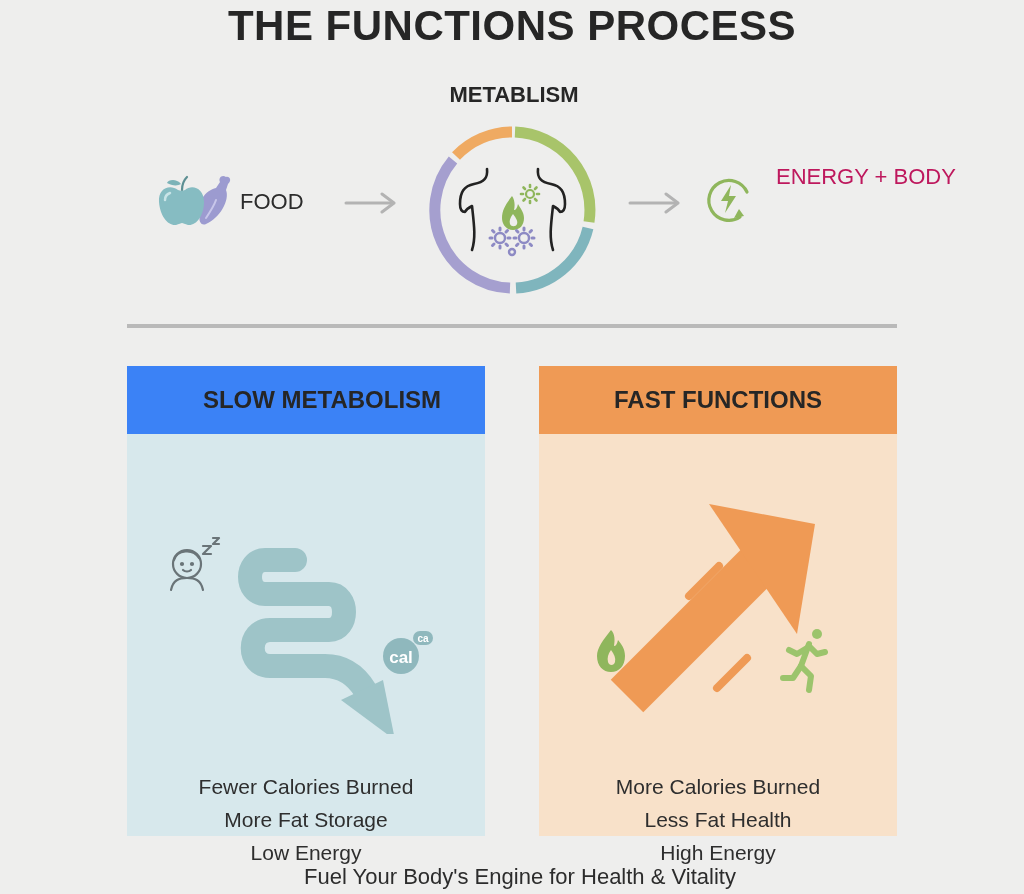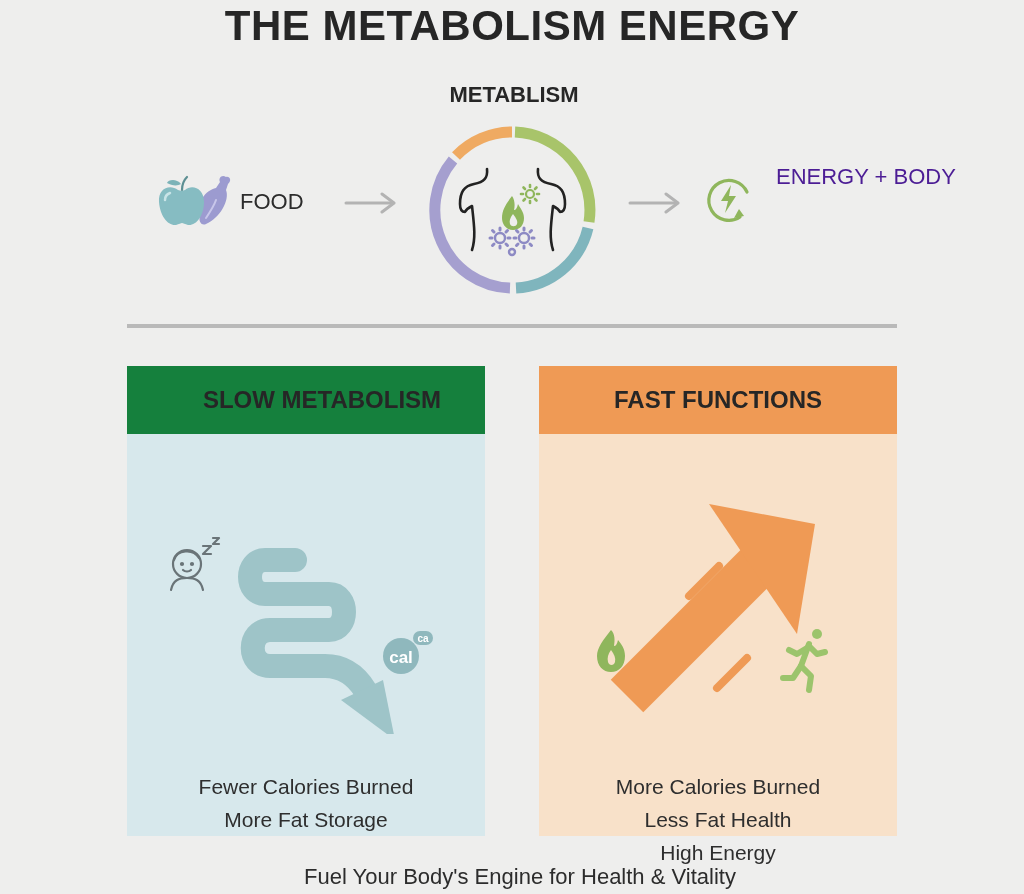--- a/index.html
+++ b/index.html
@@ -17,49 +17,49 @@
   }
   .metab-label {
     position: absolute; left: 414px; top: 82px; width: 200px; text-align: center;
     font-size: 22px; font-weight: bold; color: #262626;
   }
   .food-group { position: absolute; left: 156px; top: 172px; display: flex; align-items: center; }
   .food-label { font-size: 22px; margin-left: 8px; color: #2c2c2c; }
   .arrow { position: absolute; }
   .wheel { position: absolute; left: 428px; top: 126px; width: 168px; height: 168px; }
   .energy-group { position: absolute; left: 704px; top: 160px; display: flex; align-items: flex-start; }
-  .energy-label { font-size: 22px; line-height: 33px; margin-left: 22px; color: #4c1d95; }
+  .energy-label { font-size: 22px; line-height: 33px; margin-left: 22px; color: #be185d; }
   .divider { position: absolute; left: 127px; top: 324px; width: 770px; height: 4px; background: #b9b9b9; }
   .panel { position: absolute; top: 366px; width: 358px; height: 470px; }
   .panel-head {
     height: 68px; display: flex; align-items: center; justify-content: center;
     font-size: 24px; font-weight: bold; color: #262626;
   }
   .panel-body { position: relative; height: 402px; }
   .slow { left: 127px; }
-  .slow .panel-head { background: #15803d; padding-left: 32px; }
+  .slow .panel-head { background: #3b82f6; padding-left: 32px; }
   .slow .panel-body { background: #d7e8ec; }
   .fast { left: 539px; }
   .fast .panel-head { background: #ef9a55; }
   .fast .panel-body { background: #f8e1c9; }
   .panel-art { position: absolute; left: 0; top: 0; width: 358px; height: 300px; }
   .panel-lines {
     position: absolute; left: 0; top: 336px; width: 358px; text-align: center;
     font-size: 21px; line-height: 33px; color: #2e2e2e;
   }
   .panel-lines div { margin: 0; }
   .footer {
     position: absolute; left: 8px; top: 864px; width: 1024px; text-align: center;
     font-size: 22px; color: #2c2c2c;
   }
 </style>
 </head>
 <body>
 
-<div class="title">THE METABOLISM ENERGY</div>
+<div class="title">THE FUNCTIONS PROCESS</div>
 
 <div class="metab-label">METABLISM</div>
 
 <div class="food-group">
   <svg width="76" height="60" viewBox="0 0 76 60">
 
     <path d="M44 44 C40 30 50 18 60 16 L64 10 C62 6 66 2 70 5 C74 4 76 9 72 12 L70 18 C74 28 64 46 50 52 C46 54 42 50 44 44 Z" fill="#9c9bd0"></path>
     <path d="M50 46 C54 40 58 34 60 28" stroke="#c8c7ea" stroke-width="2" fill="none" stroke-linecap="round"></path>
 
     <path d="M22 18 C14 12 2 16 3 30 C4 44 12 54 20 53 C23 52 25 51 26 51 C27 51 29 52 32 53 C40 54 48 44 48 30 C48 16 36 12 29 18 C27 19 24 19 22 18 Z" fill="#86bcc2"></path>
@@ -182,20 +182,21 @@
       <g>
         <circle cx="274" cy="222" r="18" fill="#8fb8bd"></circle>
         <text x="274" y="229" text-anchor="middle" font-family="Liberation Sans, sans-serif" font-weight="bold" font-size="17" fill="#ffffff">cal</text>
         <rect x="286" y="197" width="20" height="14" rx="7" fill="#8fb8bd"></rect>
         <text x="296" y="208" text-anchor="middle" font-family="Liberation Sans, sans-serif" font-weight="bold" font-size="10" fill="#ffffff">ca</text>
       </g>
     </svg>
     <div class="panel-lines">
       <div>Fewer Calories Burned</div>
       <div>More Fat Storage</div>
+      <div>Low Energy</div>
     </div>
   </div>
 </div>
 
 <div class="panel fast">
   <div class="panel-head">FAST FUNCTIONS</div>
   <div class="panel-body">
     <svg class="panel-art" viewBox="0 0 358 300">
 
       <g>

